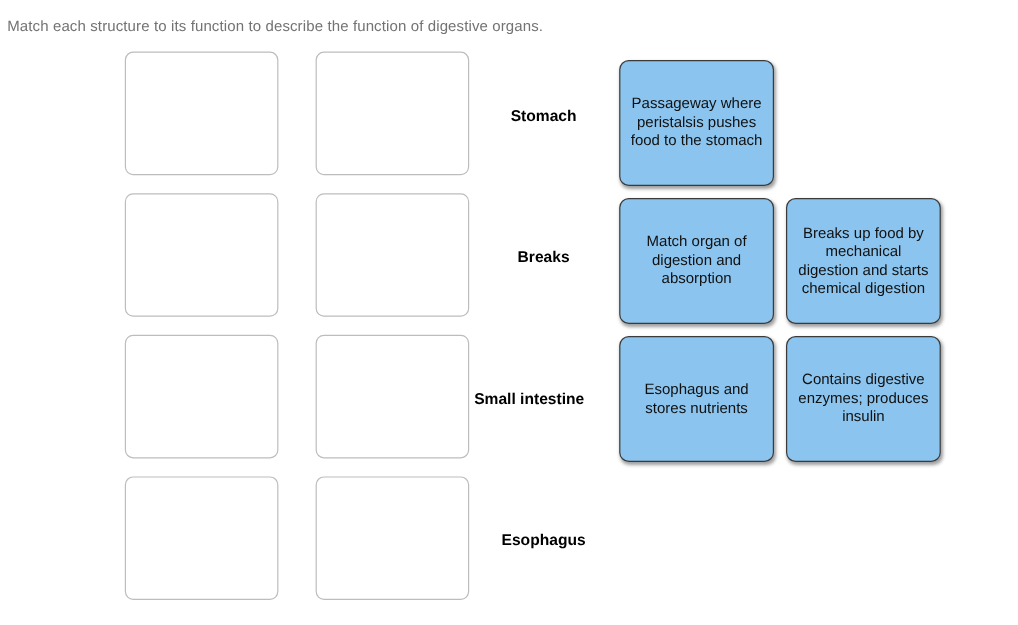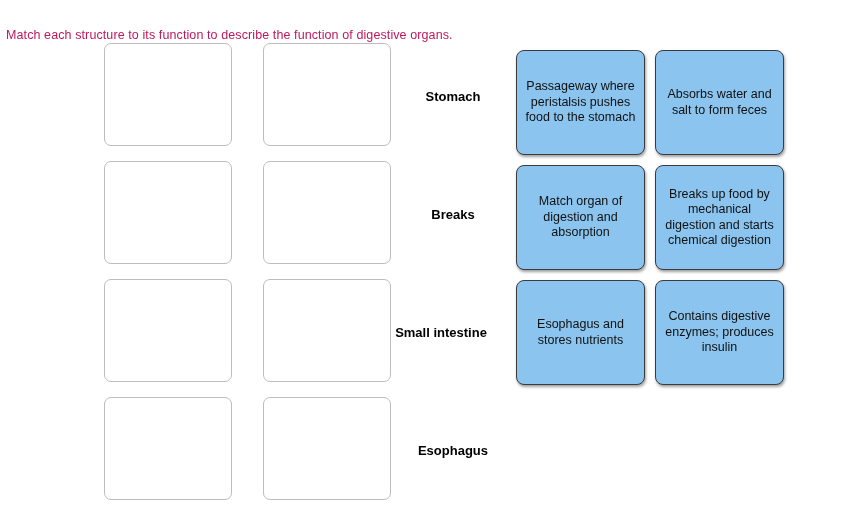--- a/index.html
+++ b/index.html
@@ -12,23 +12,23 @@
     height: 521px;
     position: relative;
     font-family: "Liberation Sans", sans-serif;
     -webkit-font-smoothing: antialiased;
     overflow: hidden;
   }
 
   #instruction {
     position: absolute;
     left: 6px;
-    top: 28px;
+    top: 15px;
     font-size: 12.5px;
-    color: #be185d;
+    color: #737373;
     white-space: nowrap;
     letter-spacing: 0.1px;
   }
 
   
   #match-area {
     position: absolute;
     left: 0;
     top: 43px;
   }
@@ -127,21 +127,20 @@
     <div class="dropzone zone-a"></div>
     <div class="dropzone zone-b"></div>
     <div class="slot-label label-mid">Esophagus</div>
   </div>
 
 </div>
 
 <div id="tile-area">
   <div class="tile-row">
     <div class="tile">Passageway where peristalsis pushes food to the stomach</div>
-    <div class="tile">Absorbs water and salt to form feces</div>
   </div>
   <div class="tile-row">
     <div class="tile">Match organ of digestion and absorption</div>
     <div class="tile">Breaks up food by mechanical digestion and starts chemical digestion</div>
   </div>
   <div class="tile-row">
     <div class="tile">Esophagus and stores nutrients</div>
     <div class="tile">Contains digestive enzymes; produces insulin</div>
   </div>
 </div>

